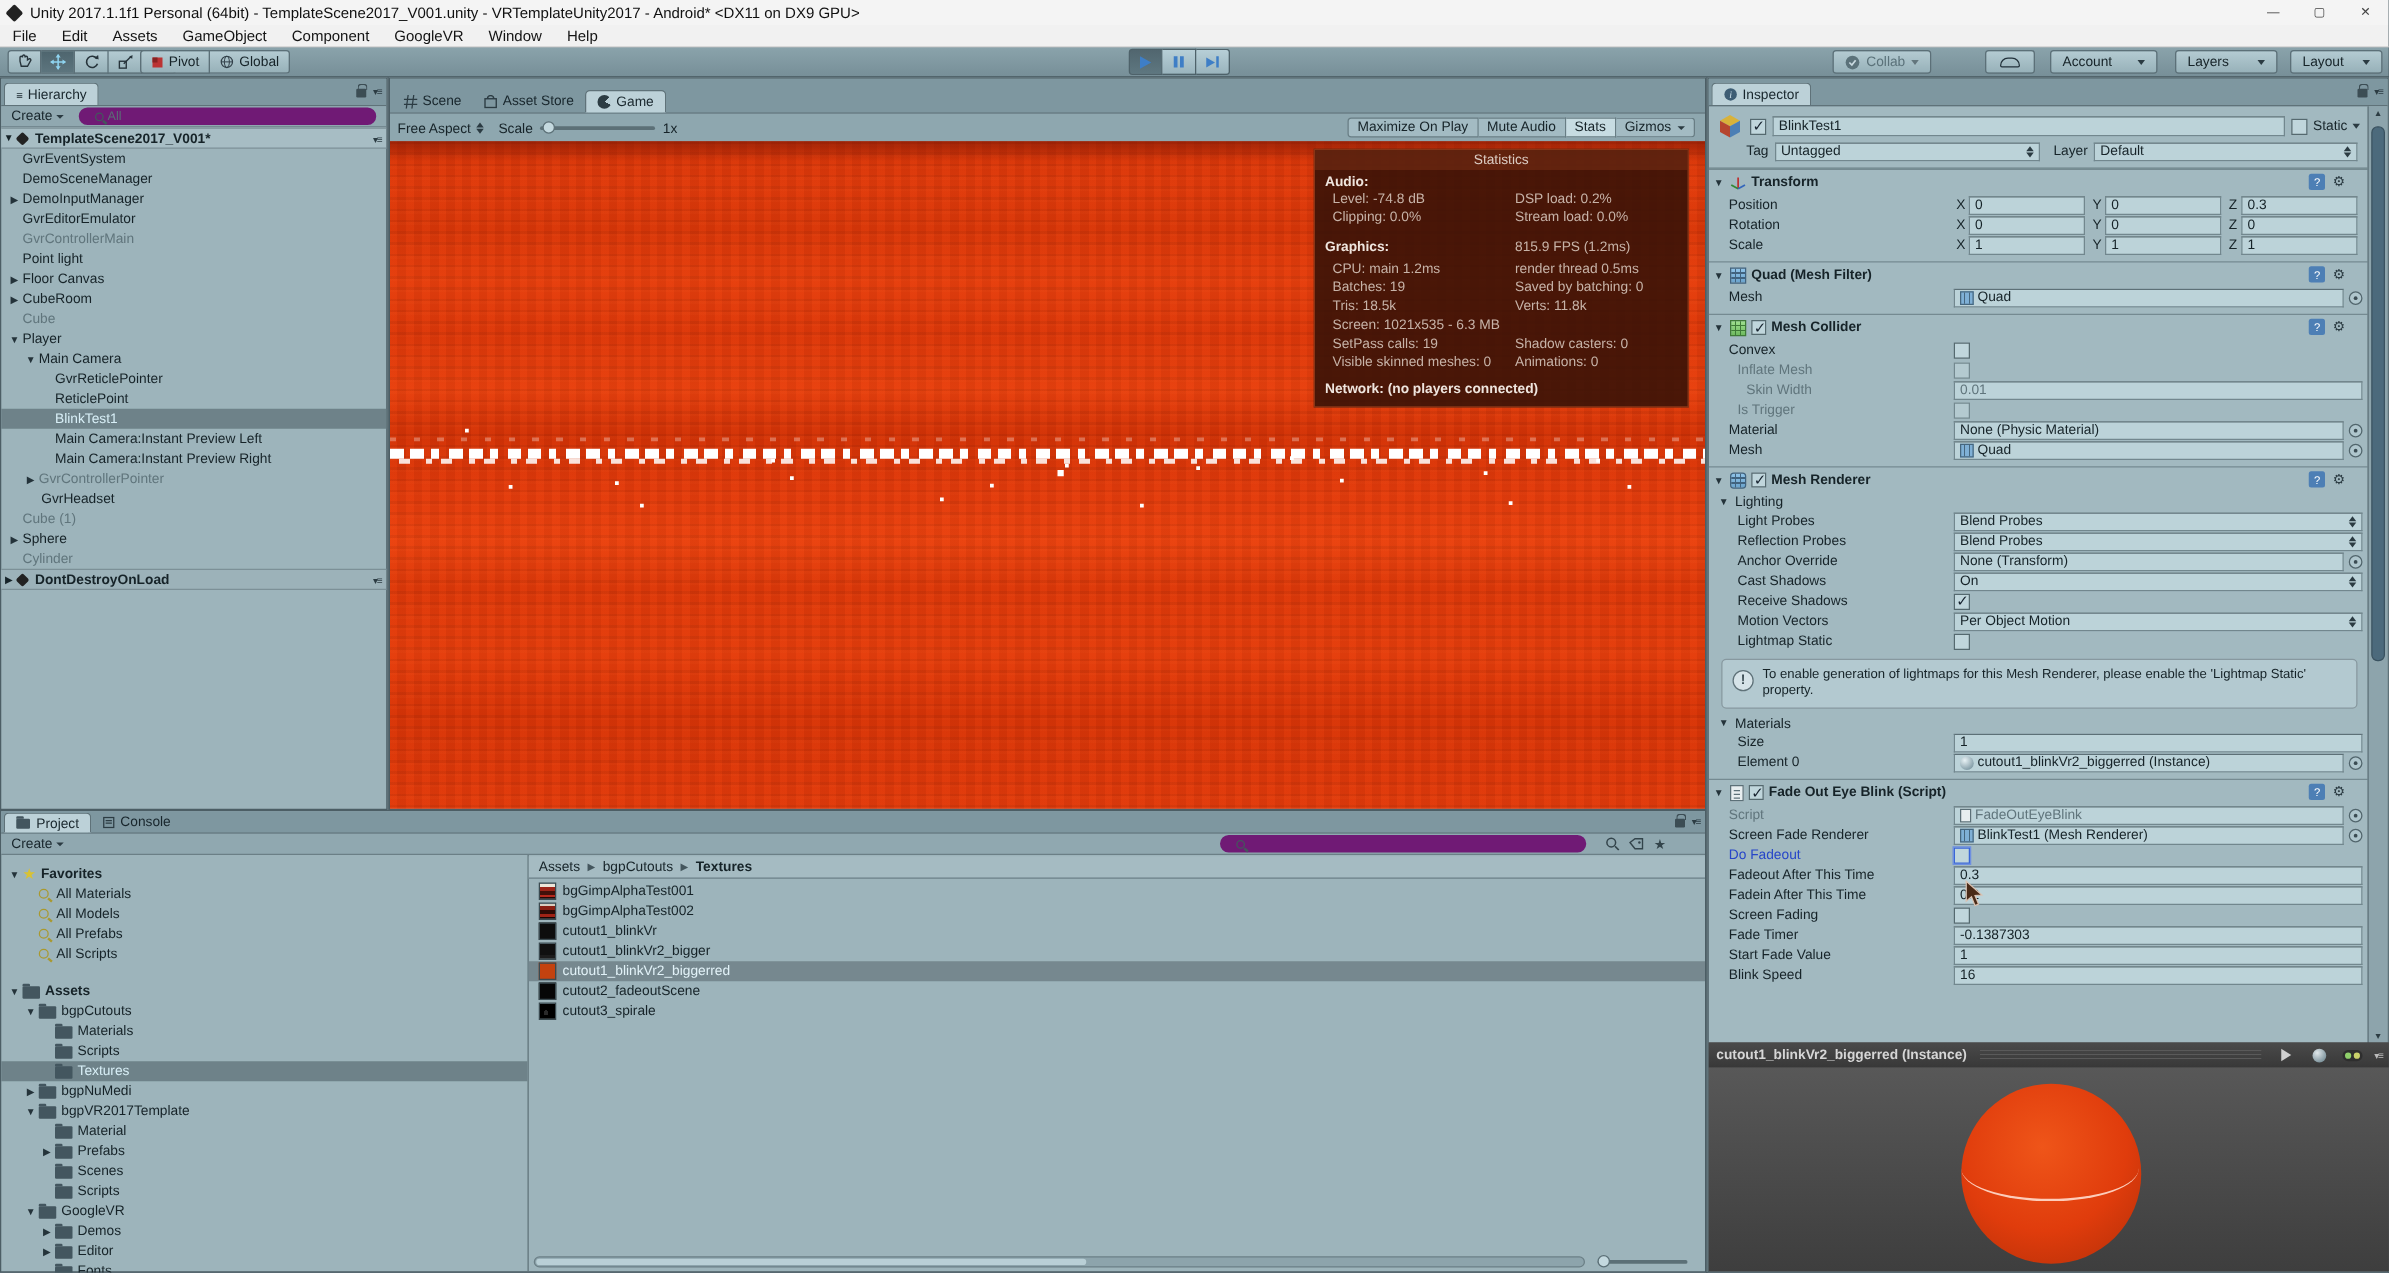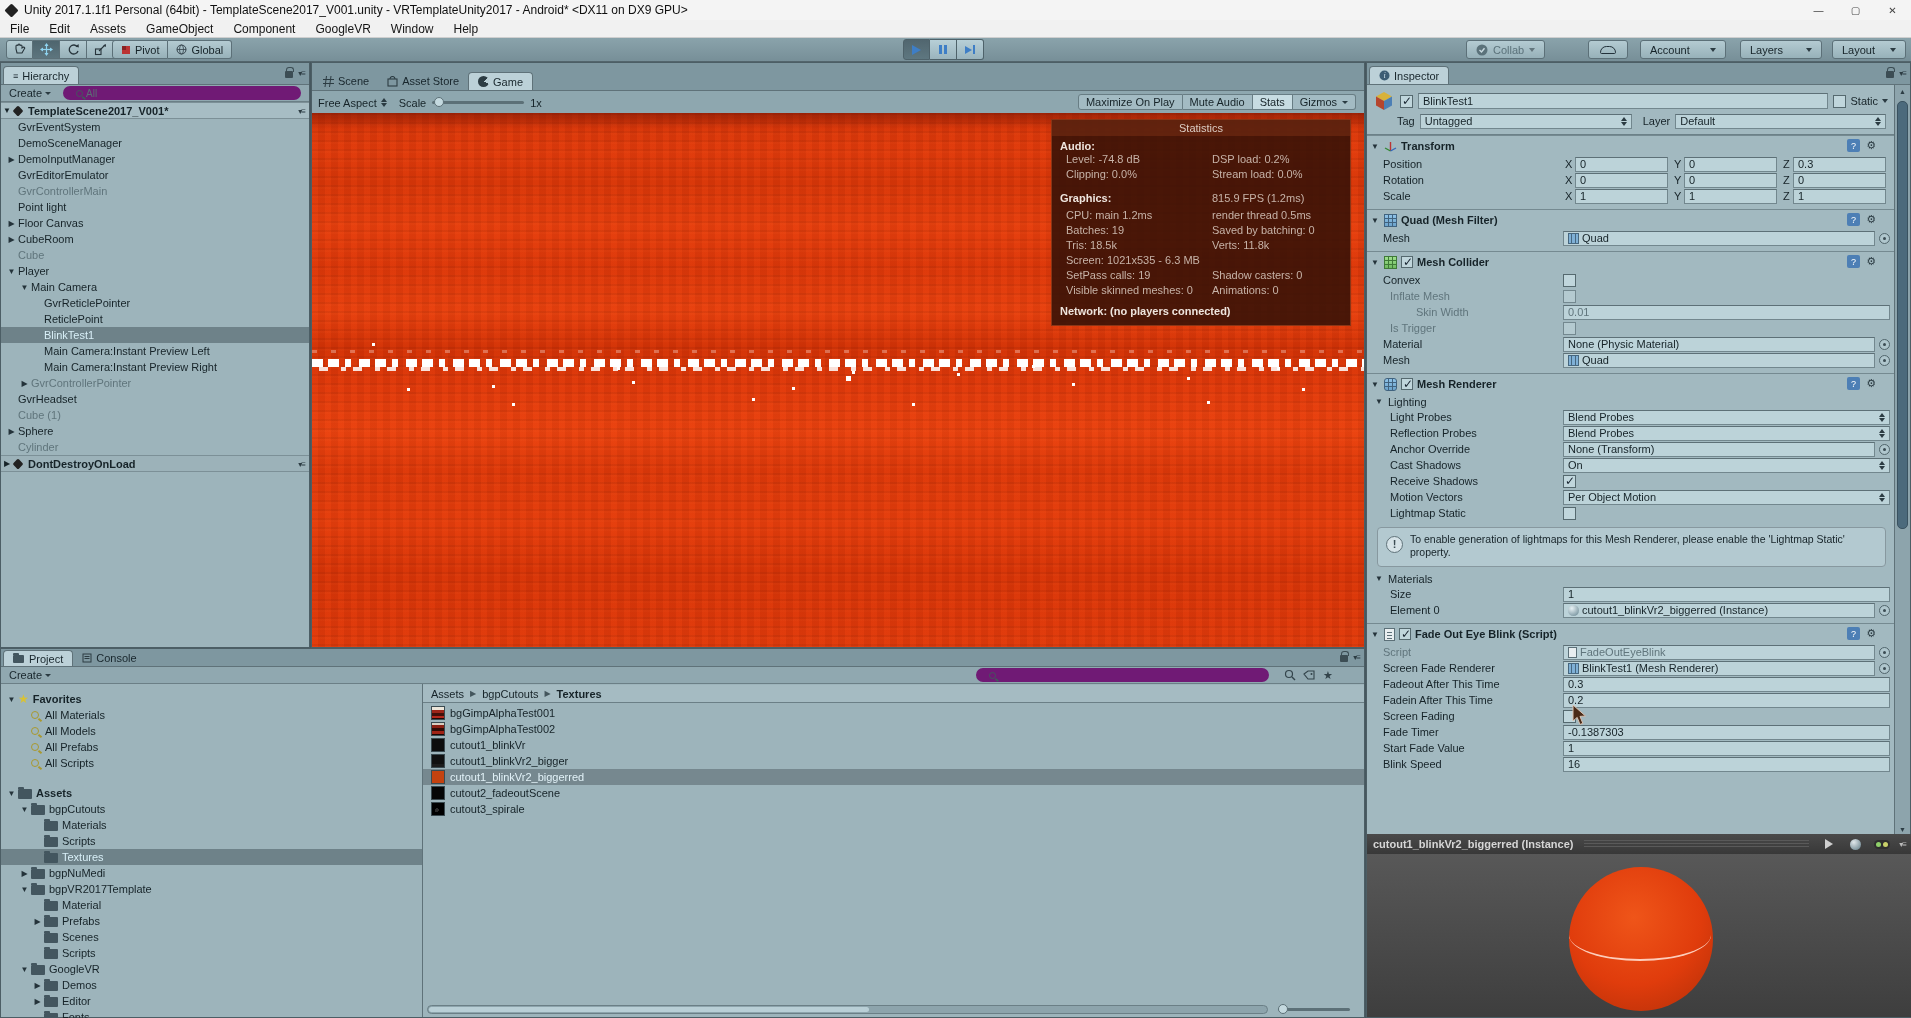--- a/index.html
+++ b/index.html
@@ -120,21 +120,21 @@
 .helpic{width:13px;height:13px;background:#4d7fb5;border-radius:2px;color:#fff;font-size:9px;display:flex;align-items:center;justify-content:center}
 .gearic{font-size:11px;color:#2c3c43}
 .gridic{width:13px;height:13px;flex:none;border:1px solid #41637f;background:linear-gradient(#8fc3e8,#6ba3cc);position:relative}
 .gridic::before{content:"";position:absolute;inset:0;background:linear-gradient(90deg,transparent 3px,#41637f 3px 4px,transparent 4px 7px,#41637f 7px 8px,transparent 8px),linear-gradient(180deg,transparent 3px,#41637f 3px 4px,transparent 4px 7px,#41637f 7px 8px,transparent 8px)}
 .gridic.green{background:linear-gradient(#9fe08f,#6fba60);border-color:#3f7a38}
 .gridic.green::before{background:linear-gradient(90deg,transparent 3px,#3f7a38 3px 4px,transparent 4px 7px,#3f7a38 7px 8px,transparent 8px),linear-gradient(180deg,transparent 3px,#3f7a38 3px 4px,transparent 4px 7px,#3f7a38 7px 8px,transparent 8px)}
 .scripticon{width:11px;height:13px;background:#e8eef0;border:1px solid #5c7078;flex:none;position:relative}
 .scripticon::before{content:"";position:absolute;left:2px;top:3px;right:2px;height:1px;background:#5c7078;box-shadow:0 3px #5c7078,0 6px #5c7078}
 .irow{height:16px;display:flex;align-items:center;padding-right:6px}
 .ilab{width:196px;flex:none;padding-left:16px;overflow:hidden;white-space:nowrap}
-.ilab.i1{padding-left:23px}.ilab.i2{padding-left:49px}
+.ilab.i1{padding-left:23px}.ilab.i2{padding-left:30px}
 .flexfill{flex:1}
 .axl{width:10px;flex:none;text-align:left;padding-left:2px}
 .axf{flex:1;margin:0 4px 0 2px}
 .picker{width:11px;height:11px;border:1px solid #51656c;border-radius:50%;margin-left:4px;flex:none;position:relative;background:#afc6cd}
 .picker::after{content:"";position:absolute;left:3px;top:3px;width:3px;height:3px;border-radius:50%;background:#3b4c53}
 .minigrid{width:11px;height:11px;flex:none;margin-right:3px;background:#7fb0d6;border:1px solid #46677f;position:relative}
 .minigrid::before{content:"";position:absolute;inset:0;background:linear-gradient(90deg,transparent 2px,#46677f 2px 3px,transparent 3px 6px,#46677f 6px 7px,transparent 7px)}
 .miniball{width:11px;height:11px;border-radius:50%;flex:none;margin-right:3px;background:radial-gradient(circle at 35% 30%,#e8f2f5,#8aa3ad 70%,#5d7680)}
 .minipage{width:9px;height:11px;background:#e8eef0;border:1px solid #5c7078;flex:none;margin-right:3px}
 .foldrow{height:15px;display:flex;align-items:center;padding-left:8px;gap:4px}
@@ -403,21 +403,21 @@
         <span>Main Camera:Instant Preview Left</span>
       </div>
     <div class="trow" style="padding-left:30px">
         <span class="arr"></span>
         <span>Main Camera:Instant Preview Right</span>
       </div>
     <div class="trow grey" style="padding-left:17px">
         <span class="arr">▶</span>
         <span>GvrControllerPointer</span>
       </div>
-    <div class="trow" style="padding-left:4px">
+    <div class="trow" style="padding-left:19px">
         <span class="arr"></span>
         <span>GvrHeadset</span>
       </div>
     <div class="trow grey" style="padding-left:4px">
         <span class="arr"></span>
         <span>Cube (1)</span>
       </div>
     <div class="trow" style="padding-left:4px">
         <span class="arr">▶</span>
         <span>Sphere</span>
@@ -1001,20 +1001,24 @@
       </div>
       <div class="irow">
         <span class="ilab">Screen Fade Renderer</span>
         <span class="tfield flexfill">
             <span class="minigrid"></span>
             <span>BlinkTest1 (Mesh Renderer)</span>
           </span>
         <span class="picker"></span>
       </div>
       <div class="irow">
+        <span class="ilab bluelab">Do Fadeout</span>
+        <span class="chk bluish"></span>
+      </div>
+      <div class="irow">
         <span class="ilab">Fadeout After This Time</span>
         <span class="tfield flexfill">0.3</span>
       </div>
       <div class="irow">
         <span class="ilab">Fadein After This Time</span>
         <span class="tfield flexfill">0.2</span>
       </div>
       <div class="irow">
         <span class="ilab">Screen Fading</span>
         <span class="chk"></span>

